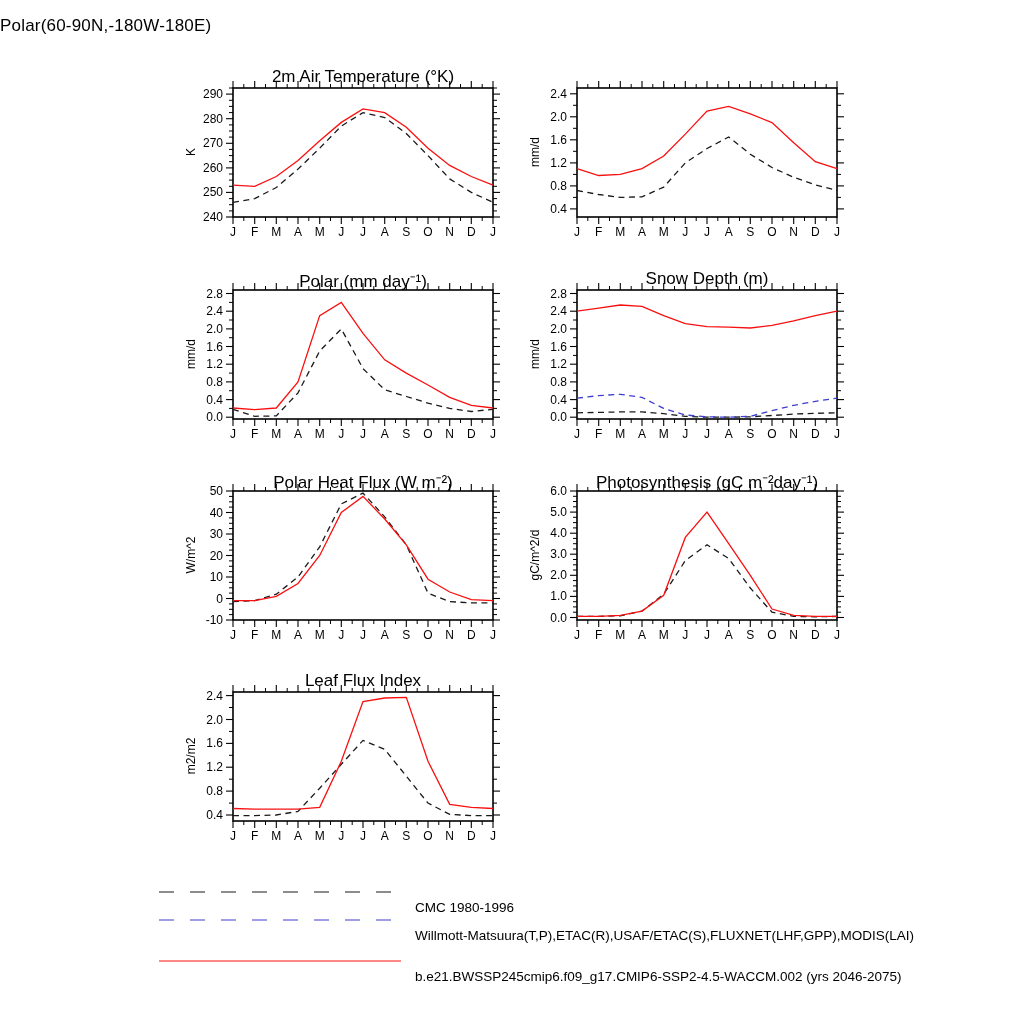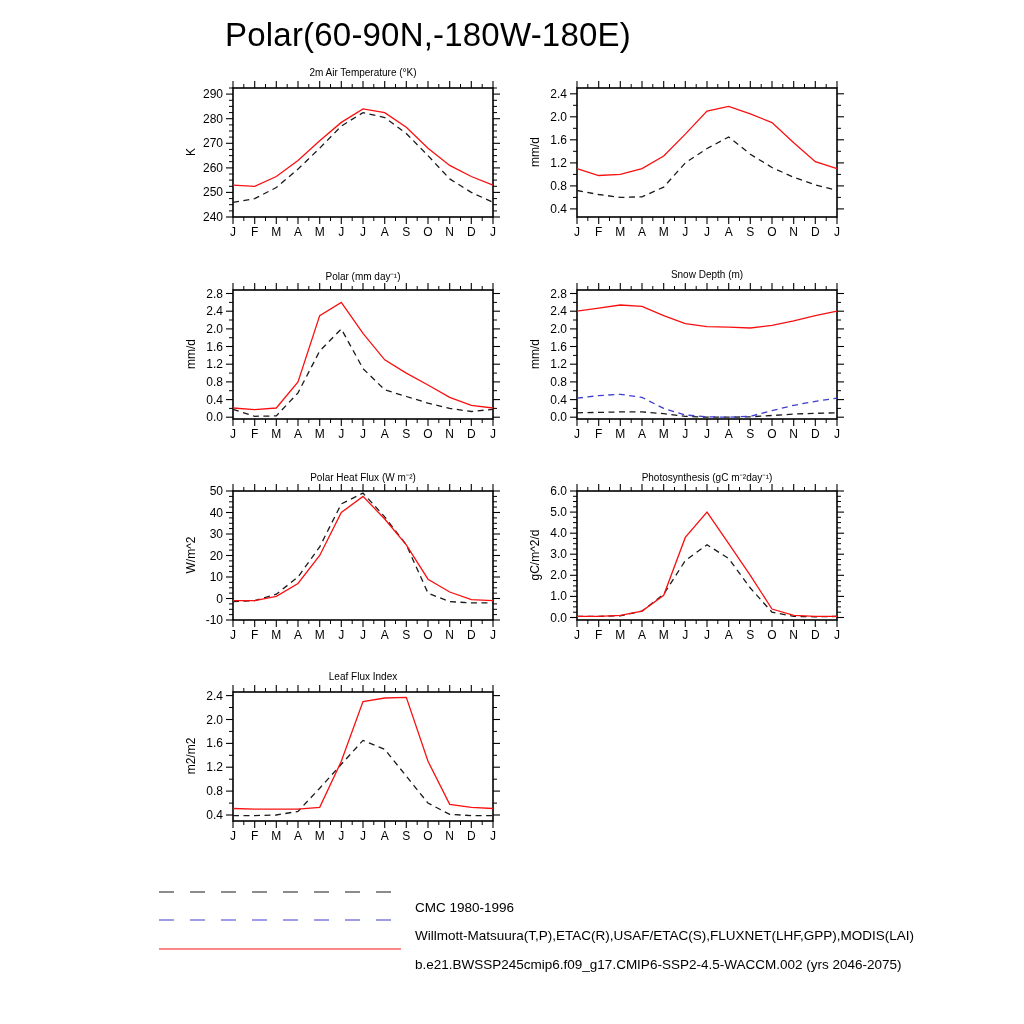--- a/index.html
+++ b/index.html
@@ -1,30 +1,30 @@
 <!DOCTYPE html>
 <html><head>
 <meta charset="utf-8">
 <style>
   html,body{margin:0;padding:0;background:#ffffff;}
   body{width:1024px;height:1024px;position:relative;overflow:hidden;
        font-family:"Liberation Sans", sans-serif;color:#000;}
   .page{position:absolute;inset:0;}
-  .main-title{position:absolute;top:16px;left:0;width:856px;text-align:center;
-      font-size:33px;letter-spacing:0.2px;}
+  .main-title{position:absolute;top:16px;left:0;width:856px;
+      font-size:17px;letter-spacing:0.2px;}
   .chart{position:absolute;width:346px;height:197px;}
   .ctitle{position:absolute;left:70px;top:5px;width:260px;text-align:center;
-      font-size:10px;white-space:nowrap;}
+      font-size:17px;white-space:nowrap;}
   .cylab{position:absolute;left:28px;top:90px;transform:translate(-50%,-50%) rotate(-90deg);
       font-size:12px;white-space:nowrap;}
   .canvas{position:absolute;inset:0;}
   .canvas svg{display:block;}
   .legend{position:absolute;left:157px;top:878px;width:840px;height:100px;}
   .lrow{position:absolute;left:0;height:28px;display:flex;align-items:center;}
-  .lrow.r0{top:0;} .lrow.r1{top:28px;} .lrow.r2{top:57px;}
+  .lrow.r0{top:0;} .lrow.r1{top:28px;} .lrow.r2{top:69px;}
   .lsample{width:246px;height:14px;}
   .llabel{margin-left:12px;font-size:13.5px;white-space:nowrap;margin-top:30px;}
 </style>
 </head>
 <body>
 
 <div class="page">
 
   <div class="main-title">Polar(60-90N,-180W-180E)</div>
 

